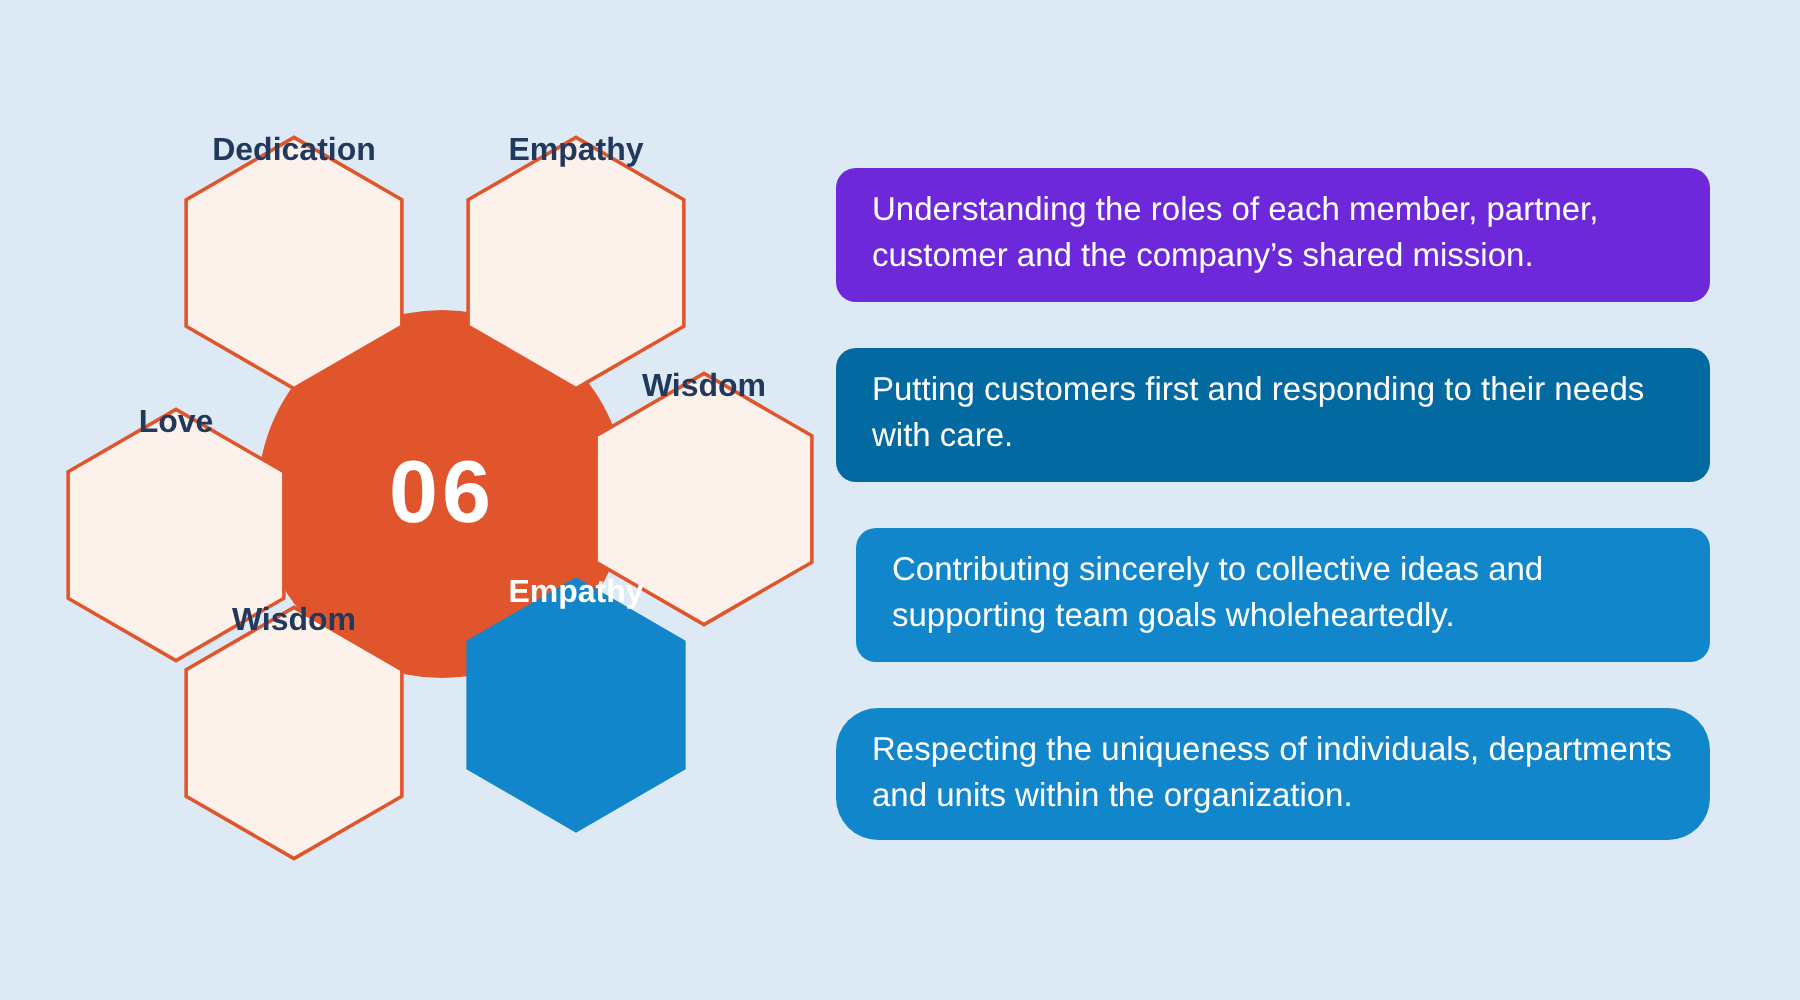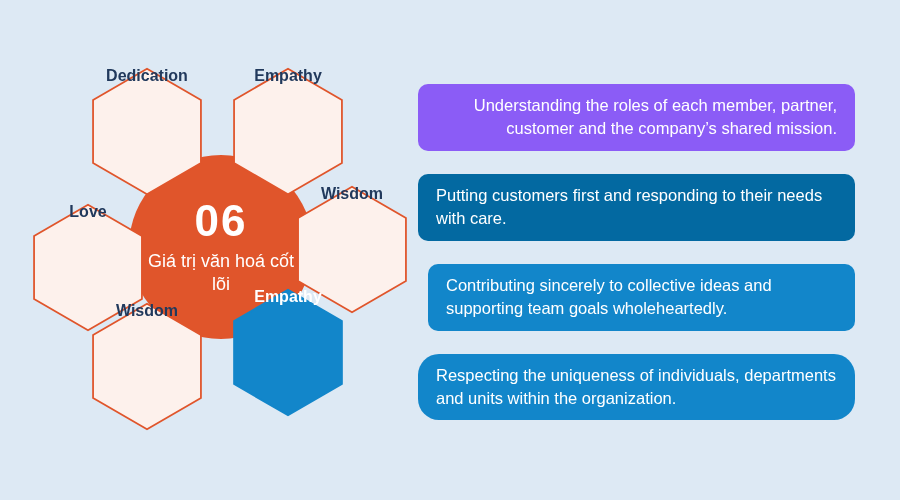--- a/index.html
+++ b/index.html
@@ -49,21 +49,20 @@
 </style>
 </head>
 <body>
 
 <div class="canvas">
 
   <div class="diagram">
 
     <div class="center-circle" style="background:#e0552b;">
       <div class="center-number">06</div>
-      <div class="center-label">Giá trị văn hoá cốt lõi</div>
     </div>
 
     <div class="hex hex-light" style="left:91px;top:67px;">
       <svg viewBox="0 0 100 116">
         <polygon points="50,1.5 98.5,29.6 98.5,86.4 50,114.5 1.5,86.4 1.5,29.6" fill="#fdf1ec" stroke="#e0552b" stroke-width="1.6"></polygon>
       </svg>
       <span class="hex-label">Dedication</span>
     </div>
 
     <div class="hex hex-light" style="left:232px;top:67px;">
@@ -97,21 +96,21 @@
     <div class="hex hex-blue" style="left:232px;top:288px;">
       <svg viewBox="0 0 100 116">
         <polygon points="50,1.5 98.5,29.6 98.5,86.4 50,114.5 1.5,86.4 1.5,29.6" fill="#1286ca" stroke="#1286ca" stroke-width="1.6"></polygon>
       </svg>
       <span class="hex-label">Empathy</span>
     </div>
 
   </div>
 
   <div class="cards">
-    <div class="card" style="background:#8b5cf6;text-align:right;">
+    <div class="card" style="background:#6d28d9;">
       <span>Understanding the roles of each member, partner, customer and the company’s shared mission.</span>
     </div>
     <div class="card" style="background:#0369a1;">
       <span>Putting customers first and responding to their needs with care.</span>
     </div>
     <div class="card" style="background:#1286ca;margin-left:10px;">
       <span>Contributing sincerely to collective ideas and supporting team goals wholeheartedly.</span>
     </div>
     <div class="card" style="background:#1286ca;border-radius:21px;">
       <span>Respecting the uniqueness of individuals, departments and units within the organization.</span>

